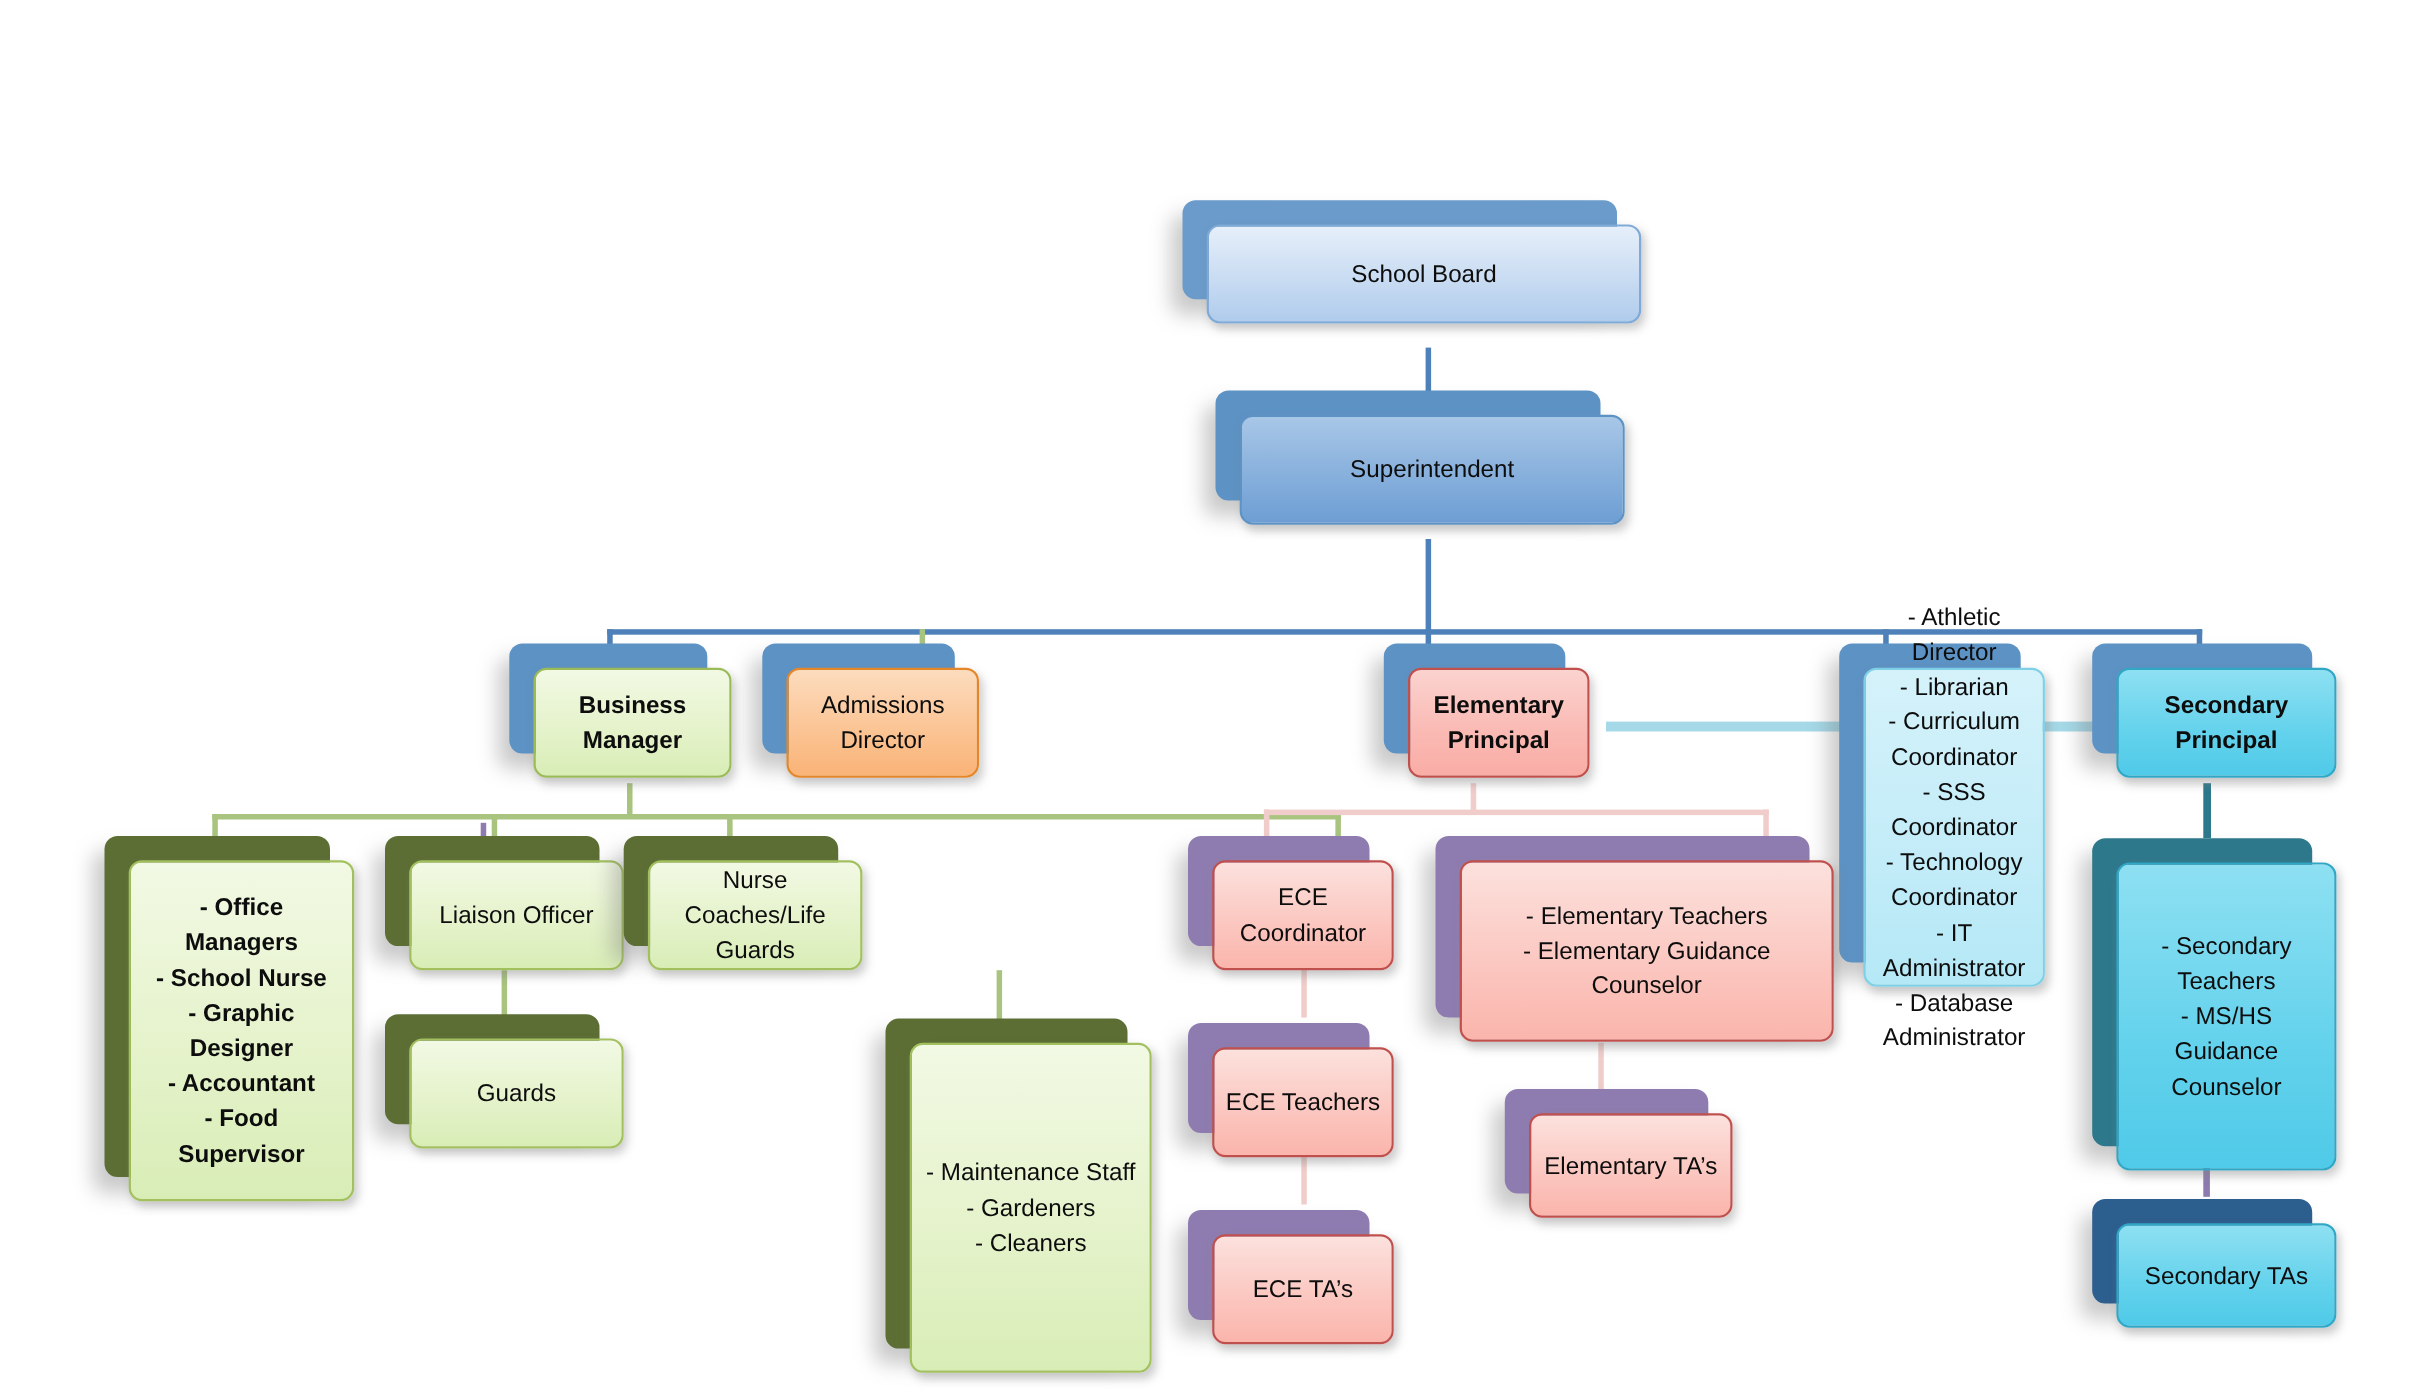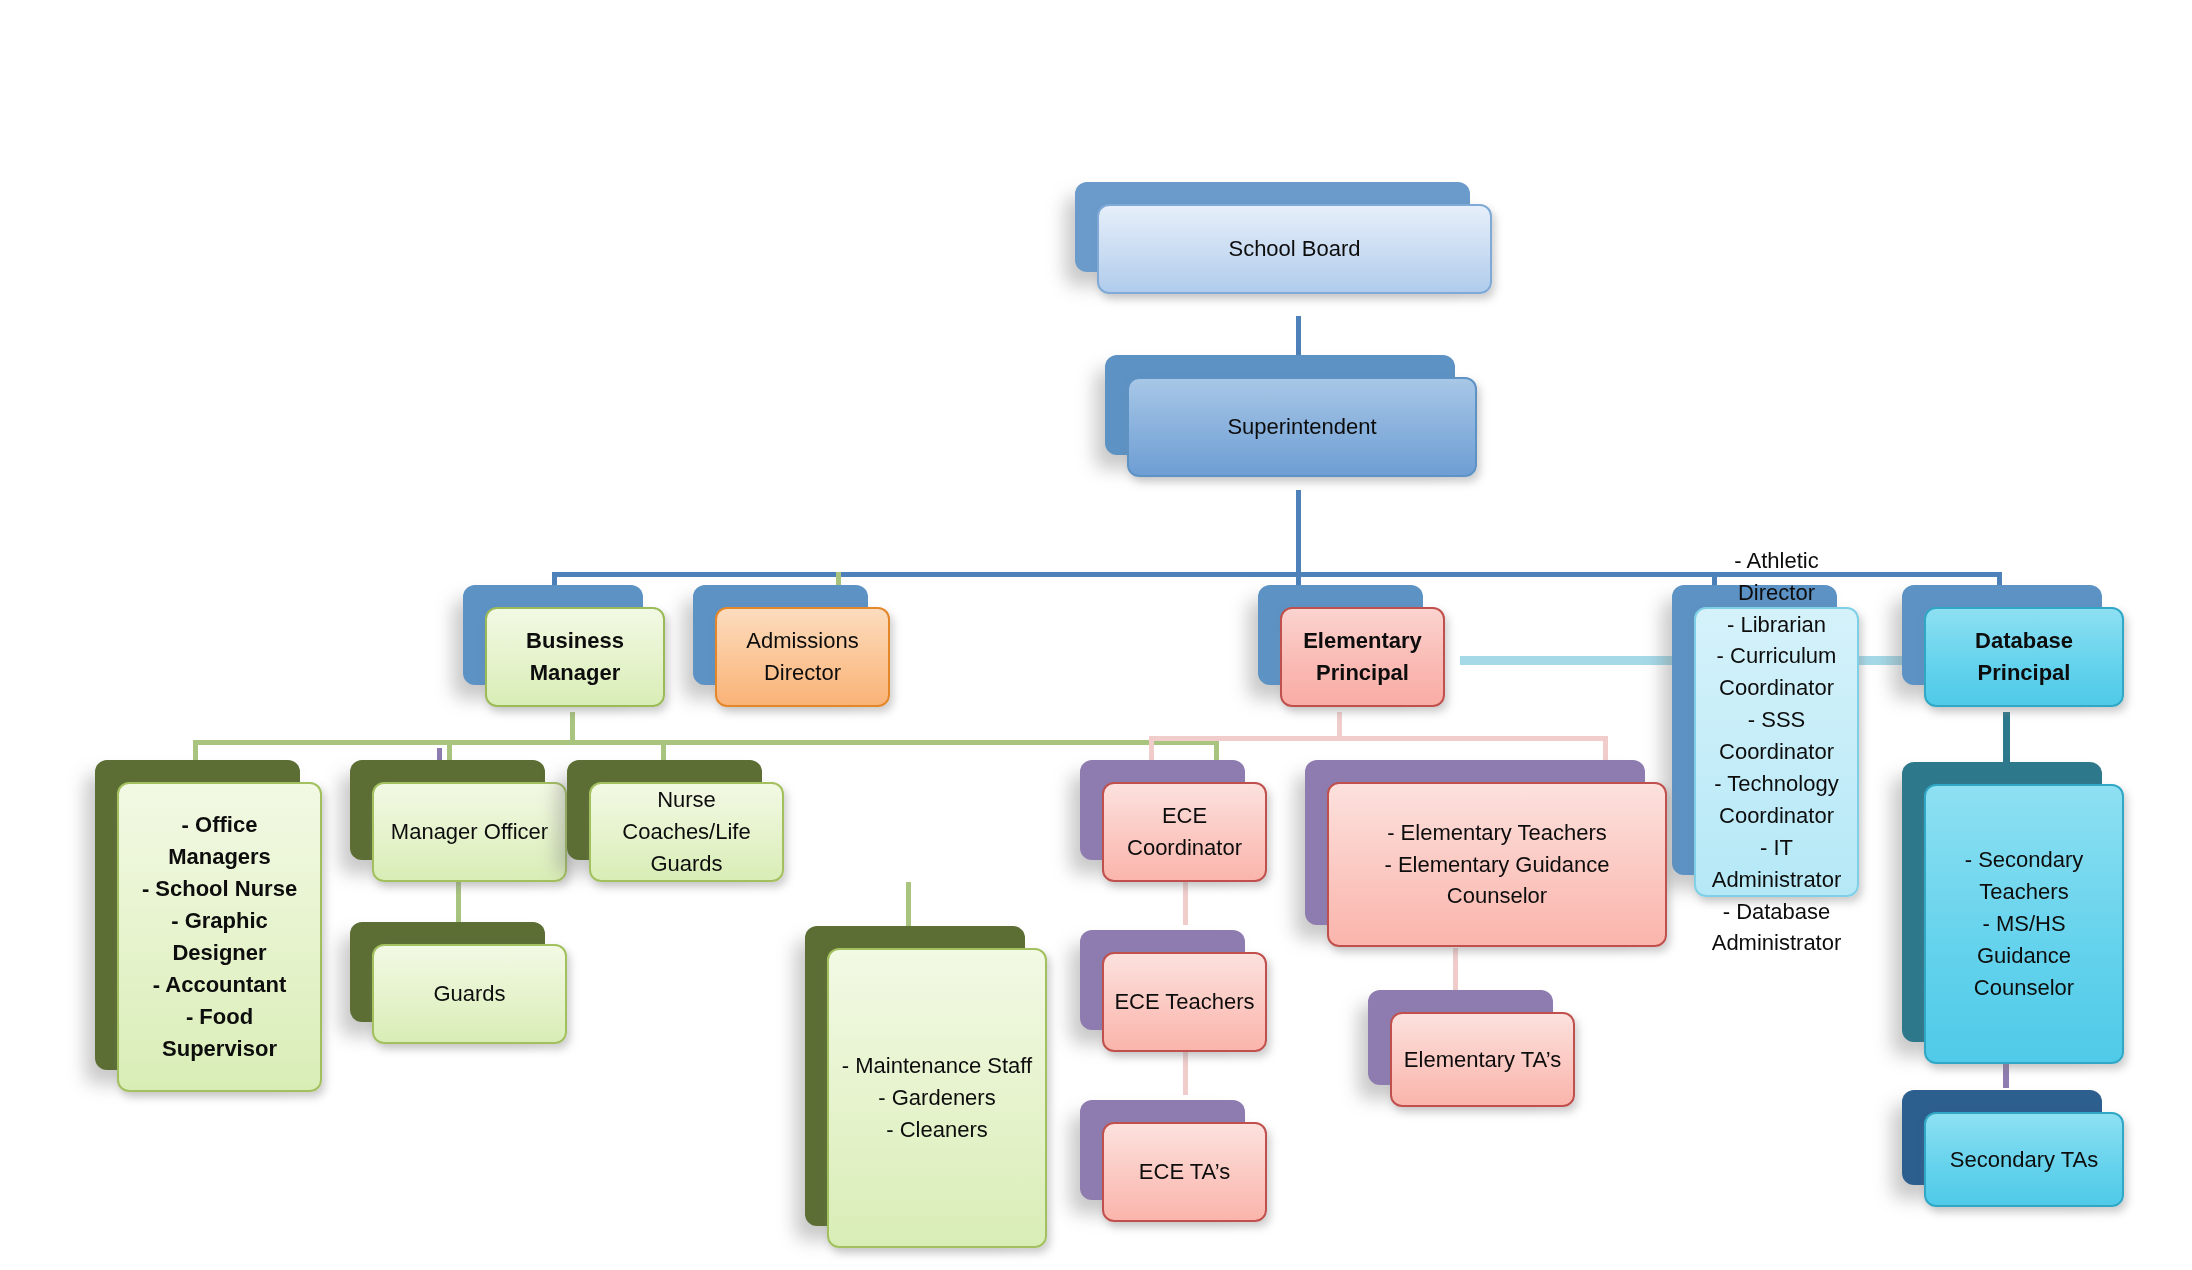--- a/index.html
+++ b/index.html
@@ -229,39 +229,39 @@
 Coordinator
 - IT Administrator
 - Database
 Administrator</span>
     </div>
   </div>
 
   <div class="node p-secp bold" style="left:1902px; top:585px; width:200px; height:100px;">
     <div class="plate"></div>
     <div class="face">
-      <span class="txt">Database Principal</span>
+      <span class="txt">Secondary Principal</span>
     </div>
   </div>
 
   <div class="node p-green" style="left:95px; top:760px; width:205px; height:310px;font-weight:bold;">
     <div class="plate"></div>
     <div class="face">
       <span class="txt">- Office Managers
 - School Nurse
 - Graphic Designer
 - Accountant
 - Food Supervisor</span>
     </div>
   </div>
 
   <div class="node p-green" style="left:350px; top:760px; width:195px; height:100px;">
     <div class="plate"></div>
     <div class="face">
-      <span class="txt">Manager Officer</span>
+      <span class="txt">Liaison Officer</span>
     </div>
   </div>
 
   <div class="node p-green" style="left:350px; top:922px; width:195px; height:100px;">
     <div class="plate"></div>
     <div class="face">
       <span class="txt">Guards</span>
     </div>
   </div>
 

